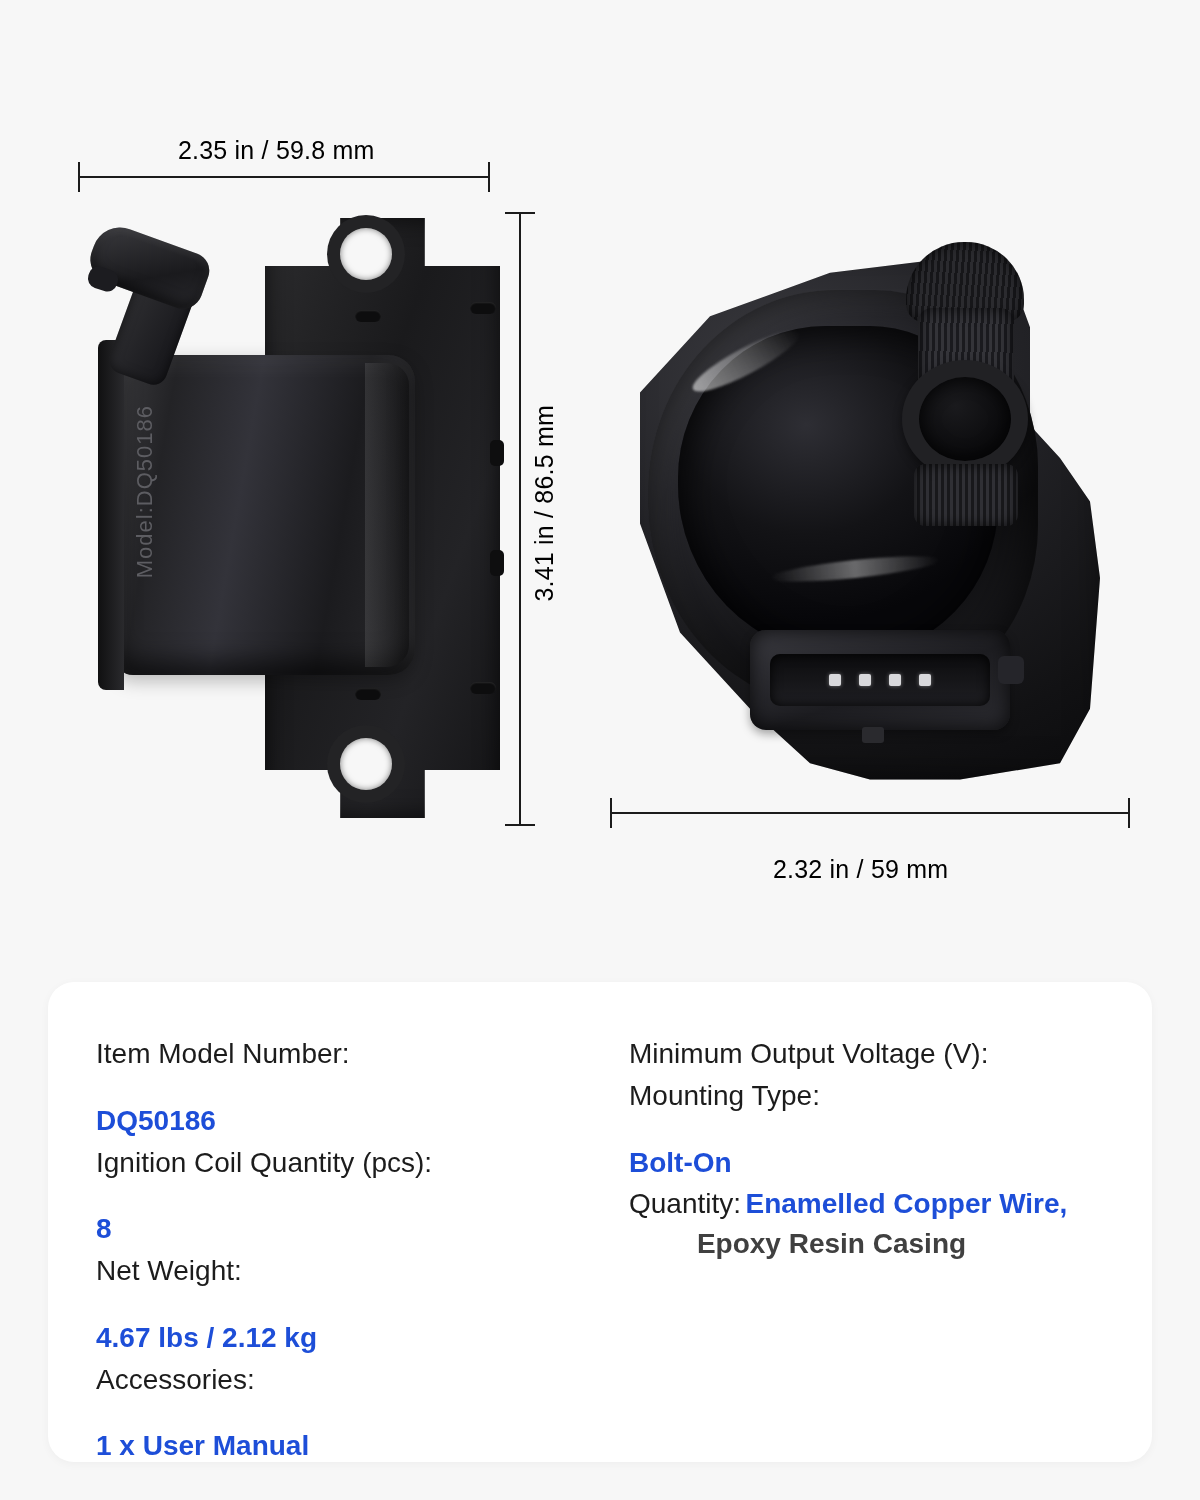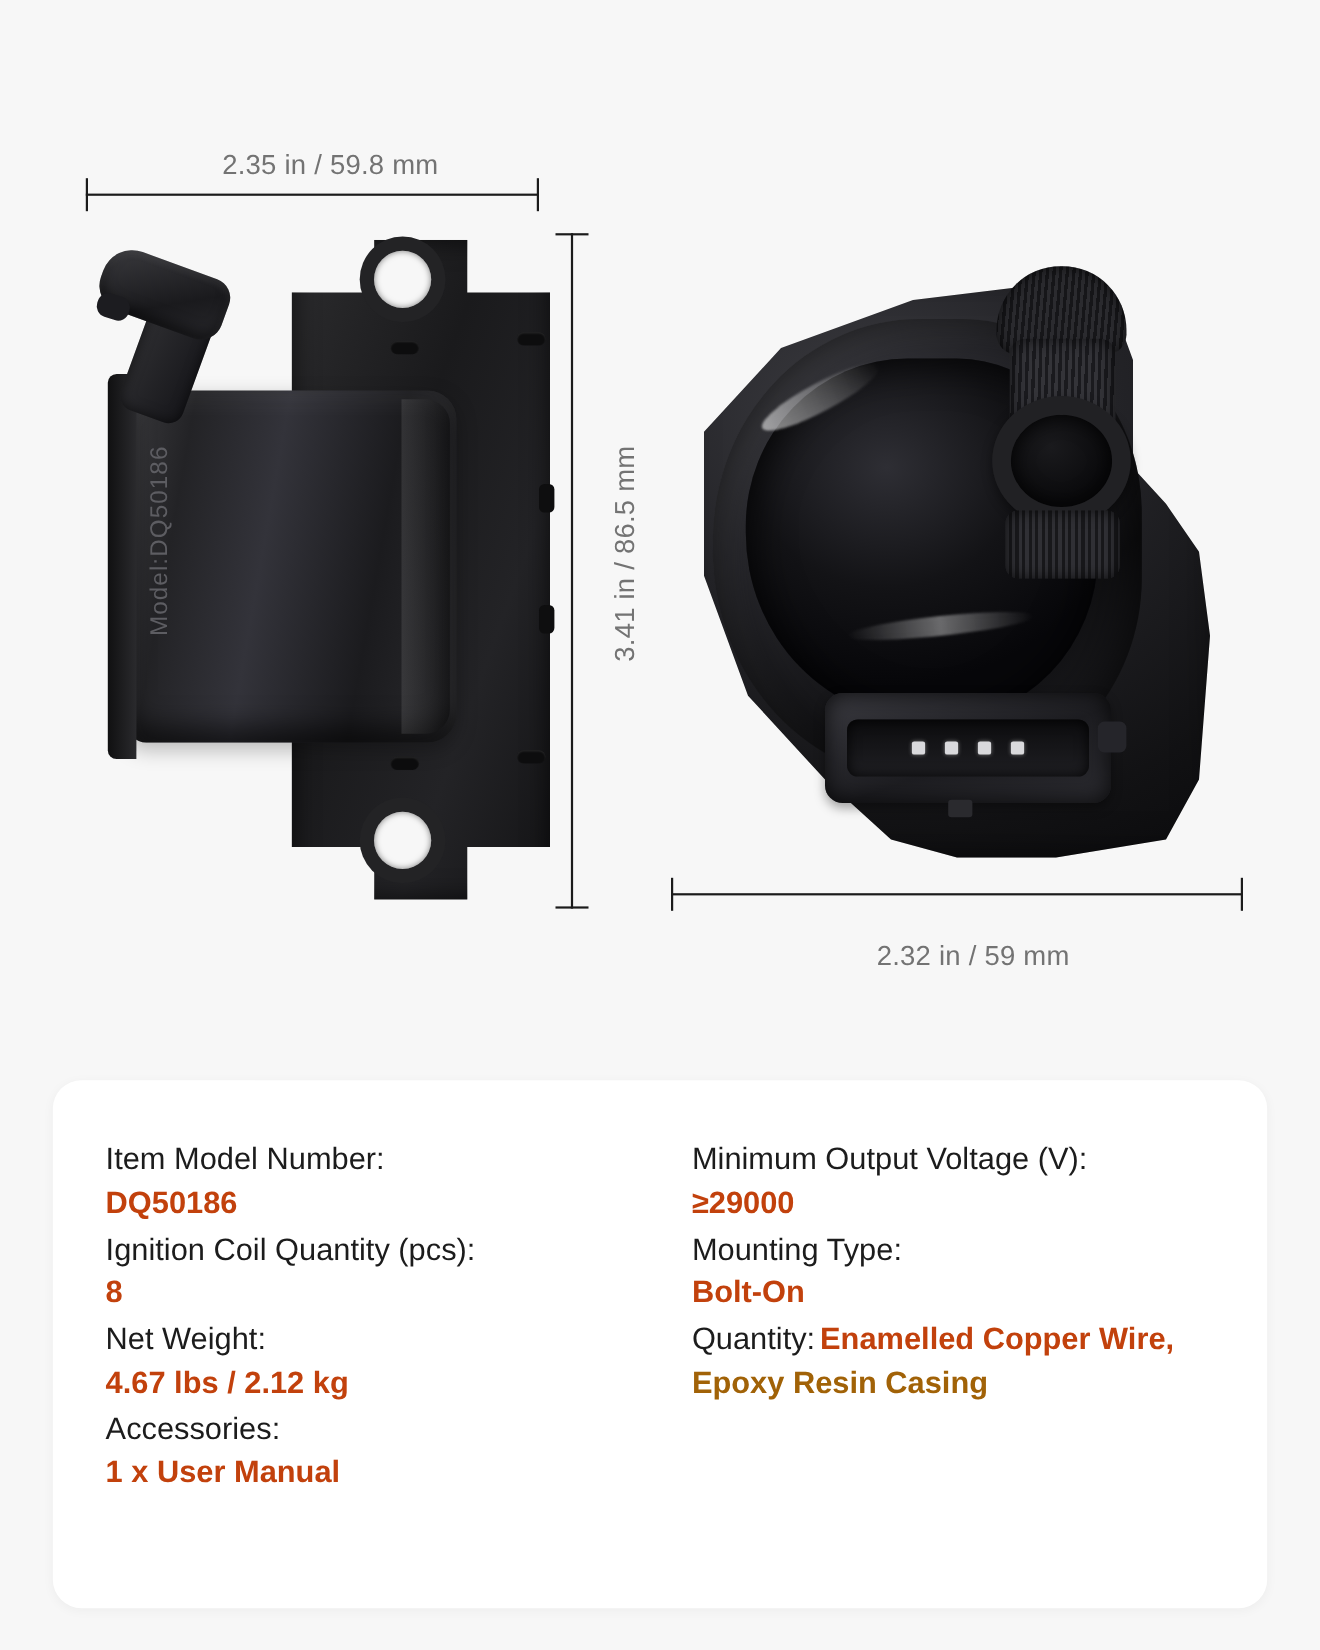--- a/index.html
+++ b/index.html
@@ -20,24 +20,23 @@
   .hero {
     position: absolute;
     left: 0; top: 0;
     width: 1200px; height: 980px;
   }
 
   
   .dim-label {
     position: absolute;
     font-size: 25px;
-    color: #737373;
+    color: #000000;
     letter-spacing: 0.2px;
     white-space: nowrap;
-    margin-left: 24px;
   }
   .dim-top-label { left: 178px; top: 136px; }
   .dim-bottom-label { left: 773px; top: 855px; }
   .dim-right-label {
     left: 530px; top: 405px;
     writing-mode: vertical-rl;
     transform: rotate(180deg);
     font-size: 25px;
   }
 
@@ -303,31 +302,32 @@
   .spec-col { display: block; }
   .spec-row { margin-bottom: 2px; }
   .spec-label {
     font-size: 28px;
     color: #1c1c1c;
     line-height: 1.42;
   }
   .spec-value {
     font-size: 28px;
     font-weight: bold;
-    color: #c2410c;
+    color: #1d4ed8;
     line-height: 1.42;
+    margin-top: 27px;
   }
   .spec-inline .spec-label, .spec-inline .spec-value { display: inline; }
   .spec-inline { line-height: 1.42; }
   .mat-second {
     display: block;
-    text-align: left;
+    text-align: center;
     font-size: 28px;
     font-weight: bold;
-    color: #a16207;
+    color: #404040;
     line-height: 1.42;
     padding-right: 72px;
   }
 </style>
 </head>
 <body>
 
 <div class="page">
 
   <div class="hero">
@@ -414,21 +414,20 @@
         </div>
         <div class="spec-row">
           <div class="spec-label">Accessories:</div>
           <div class="spec-value">1 x User Manual</div>
         </div>
       </div>
 
       <div class="spec-col">
         <div class="spec-row">
           <div class="spec-label">Minimum Output Voltage (V):</div>
-          <div class="spec-value">≥29000</div>
         </div>
         <div class="spec-row">
           <div class="spec-label">Mounting Type:</div>
           <div class="spec-value">Bolt-On</div>
         </div>
         <div class="spec-row spec-inline">
           <span class="spec-label">Quantity:</span>
           <span class="spec-value">Enamelled Copper Wire,</span>
           <span class="mat-second">Epoxy Resin Casing</span>
         </div>

